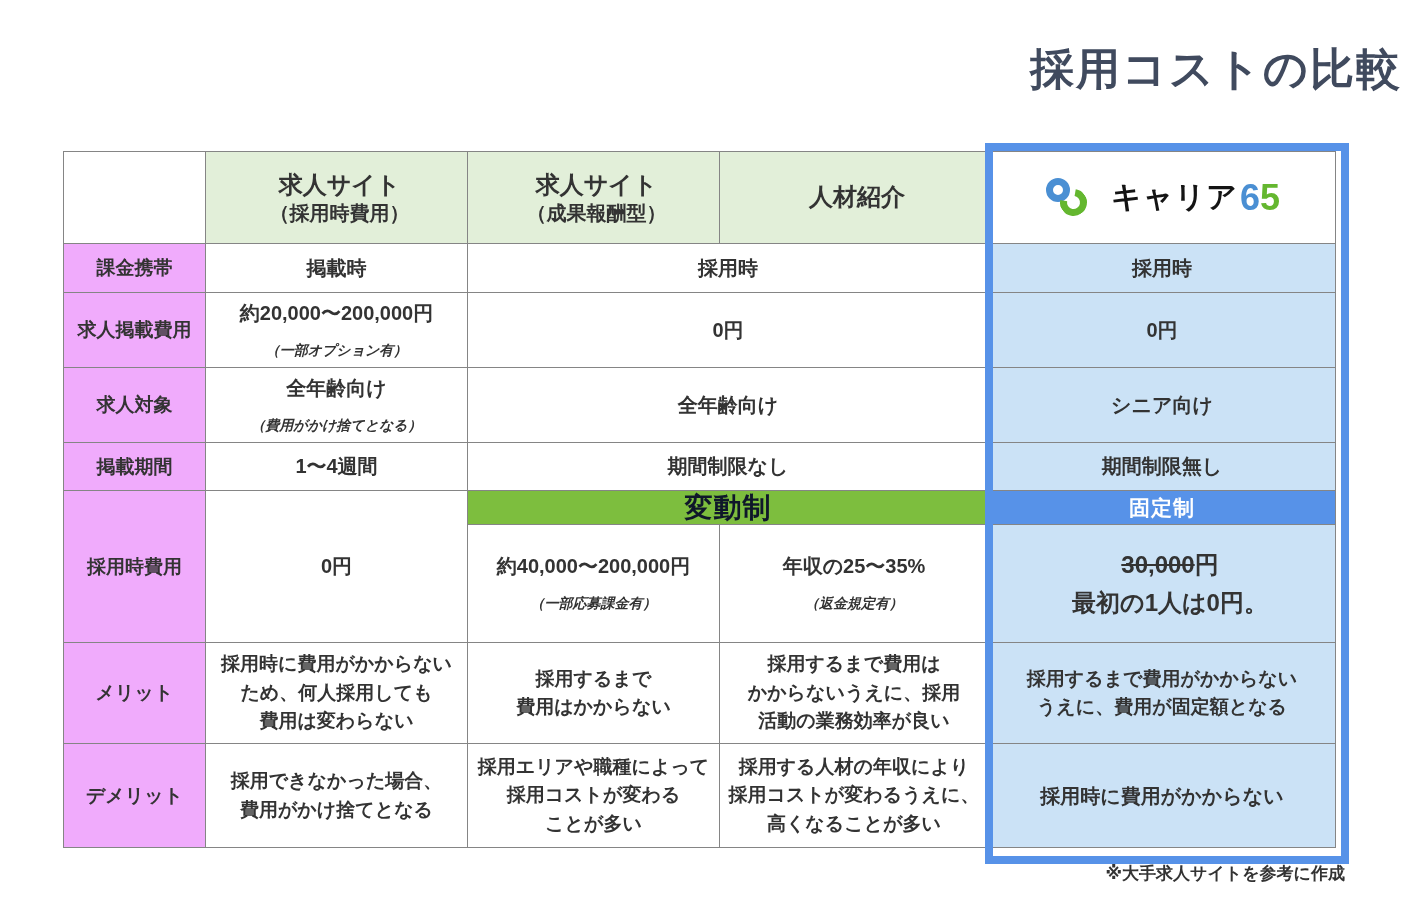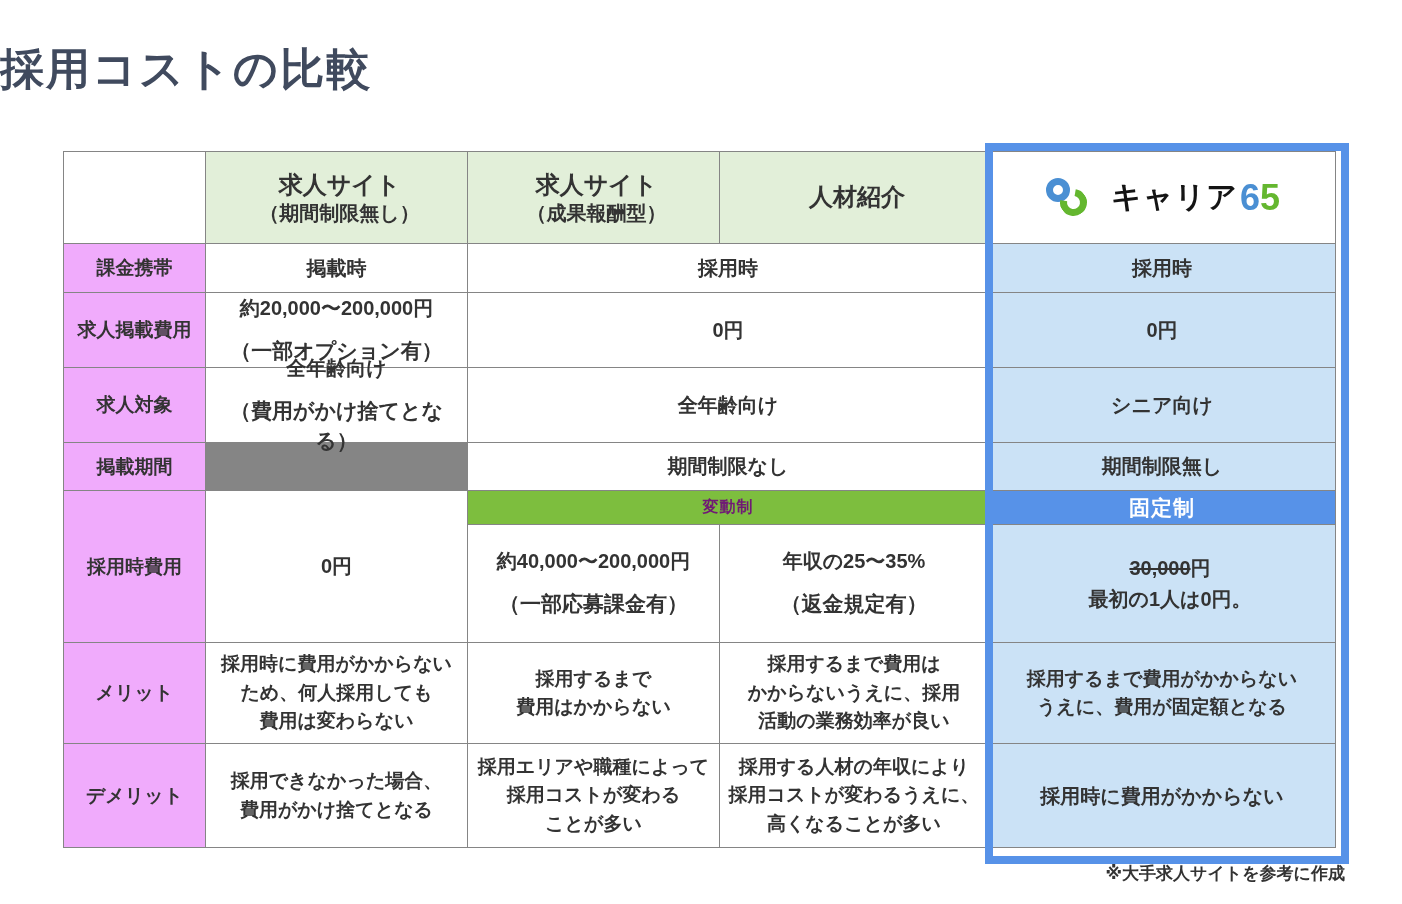--- a/index.html
+++ b/index.html
@@ -4,45 +4,45 @@
 <style>
   * { margin:0; padding:0; box-sizing:border-box; }
   html,body { background:#ffffff; }
   body {
     width:1402px; height:904px; position:relative; overflow:hidden;
     font-family:"Liberation Sans","DejaVu Sans",sans-serif;
     color:#333333; font-weight:bold;
   }
   .page-title {
     position:absolute; left:0; top:40px; width:100%;
-    text-align:left; font-size:44px; font-weight:bold;
+    text-align:right; font-size:44px; font-weight:bold;
     color:#404a5e; letter-spacing:2px;
   }
   .cmp-table {
     position:absolute; left:63px; top:151px;
     display:grid;
     grid-template-columns:141px 261px 251px 268px 346px;
     grid-template-rows:91px 48px 74px 74px 47px 33px 117px 100px 103px;
     gap:1px; background:#858585; border:1px solid #858585;
   }
   .cell {
     display:flex; flex-direction:column; align-items:center; justify-content:center;
     text-align:center; background:#ffffff; padding:2px 6px;
   }
   .lab   { background:#f0abfc; font-size:19px; }
   .ghead { background:#e2efd9;padding-left:12px; }
   .cblue { background:#cbe2f6; }
-  .banner-g { background:#7dbe3e; color:#701a75; font-size:16px; letter-spacing:1px; }
+  .banner-g { background:#7dbe3e; color:#0f172a; font-size:28px; letter-spacing:1px; }
   .banner-b { background:#5792e8; color:#ffffff; font-size:21px; letter-spacing:1px; }
   .h-main { font-size:24px; line-height:1.35; }
   .h-sub  { font-size:20px; line-height:1.25; }
   .main   { font-size:20px; line-height:1.35; }
-  .sub    { font-size:21px; line-height:1.4; margin-top:14px; }
+  .sub    { font-size:14px; line-height:1.4; margin-top:14px;font-style:italic; }
   .body   { font-size:19px; line-height:1.5; white-space:pre-line; }
-  .price  { font-size:20px; line-height:1.55;margin-left:16px; }
+  .price  { font-size:24px; line-height:1.55;margin-left:16px; }
   .strike { text-decoration:line-through; }
   .blue-frame {
     position:absolute; left:921px; top:-9px; width:364px; height:721px;
     border:8px solid #5792e8; pointer-events:none;
   }
   .logo { display:flex; align-items:center; justify-content:center; }
   .logo-icon { position:relative; width:48px; height:44px; margin-right:8px; }
   .ring-blue {
     position:absolute; left:2px; top:2px; width:24px; height:24px;
     border:7px solid #4a8fd3; border-radius:50%;
@@ -63,21 +63,21 @@
 </head>
 <body>
 
 <div class="page-title">採用コストの比較</div>
 
 <div class="cmp-table">
 
   <div class="cell" style="grid-area:1/1"></div>
   <div class="cell ghead" style="grid-area:1/2">
     <div class="h-main">求人サイト</div>
-    <div class="h-sub">（期間制限無し）</div>
+    <div class="h-sub">（採用時費用）</div>
   </div>
   <div class="cell ghead" style="grid-area:1/3">
     <div class="h-main">求人サイト</div>
     <div class="h-sub">（成果報酬型）</div>
   </div>
   <div class="cell ghead" style="grid-area:1/4">
     <div class="h-main">人材紹介</div>
   </div>
   <div class="cell" style="grid-area:1/5">
     <div class="logo">
@@ -120,20 +120,23 @@
     <div class="sub">（費用がかけ捨てとなる）</div>
   </div>
   <div class="cell" style="grid-area:4/3/5/5">
     <div class="main">全年齢向け</div>
   </div>
   <div class="cell cblue" style="grid-area:4/5">
     <div class="main">シニア向け</div>
   </div>
 
   <div class="cell lab" style="grid-area:5/1">掲載期間</div>
+  <div class="cell" style="grid-area:5/2">
+    <div class="main">1〜4週間</div>
+  </div>
   <div class="cell" style="grid-area:5/3/6/5">
     <div class="main">期間制限なし</div>
   </div>
   <div class="cell cblue" style="grid-area:5/5">
     <div class="main">期間制限無し</div>
   </div>
 
   <div class="cell lab" style="grid-area:6/1/8/2">採用時費用</div>
   <div class="cell" style="grid-area:6/2/8/3">
     <div class="main">0円</div>

